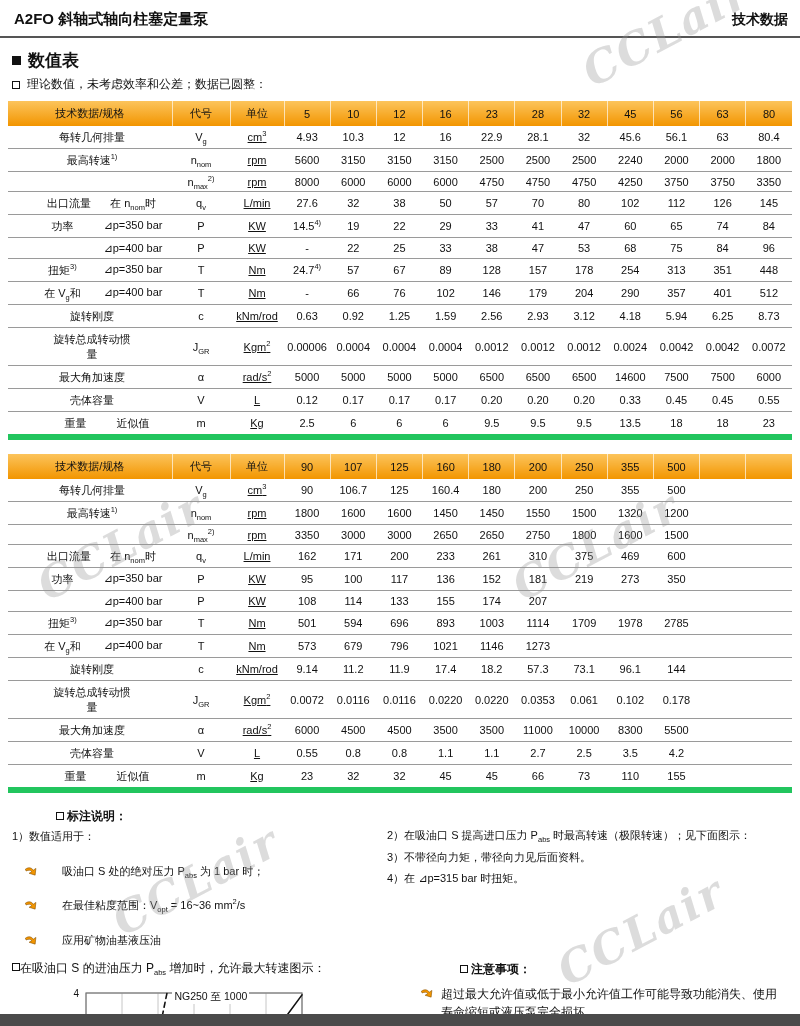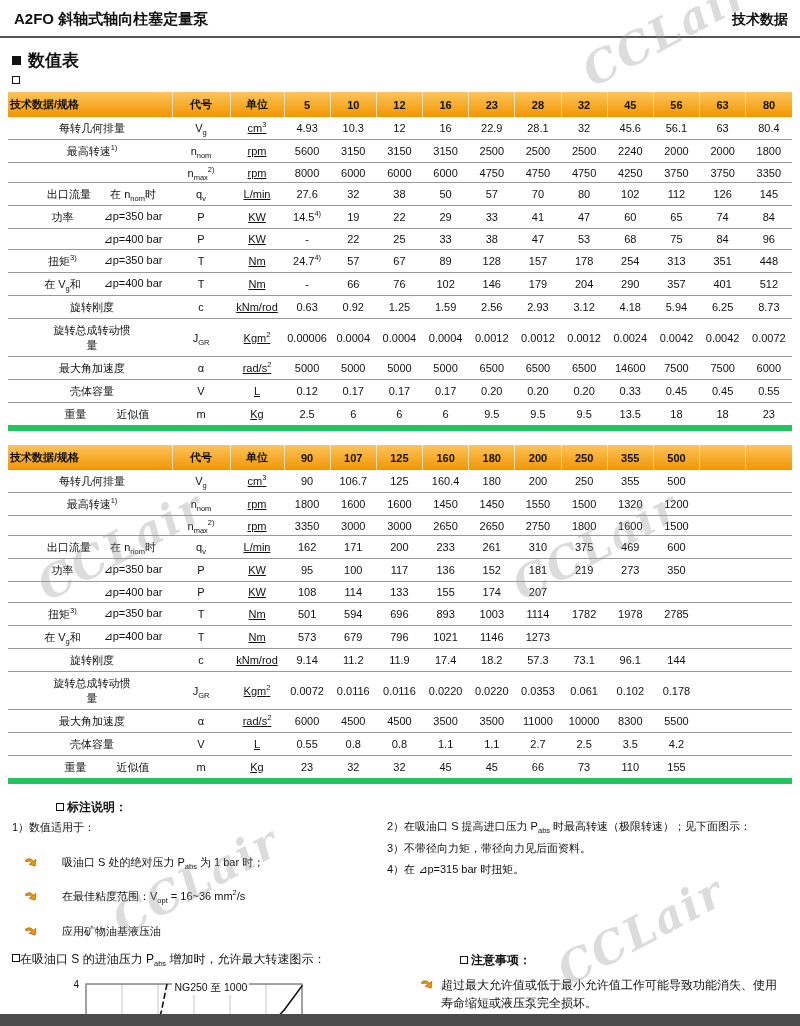--- a/index.html
+++ b/index.html
@@ -22,21 +22,21 @@
   .content { padding:6px 8px 0 8px; position:relative; z-index:1; }
 
   .sec-title { display:flex; align-items:center; gap:7px; font-weight:bold; font-size:17px; margin:5px 4px 4px; }
   .sq-filled { width:9px; height:9px; background:#111; flex:none; }
   .sq-hollow { width:8px; height:8px; border:1.6px solid #111; background:#fff; flex:none; }
   .note-line { display:flex; align-items:center; gap:7px; font-size:12px; margin:3px 4px 8px; }
 
   
   table.data { width:784px; border-collapse:collapse; table-layout:fixed; font-size:11px; margin-bottom:14px; }
   table.data thead th { background:linear-gradient(180deg,#FCC45C 0%,#F29500 100%);
-        font-weight:bold; font-size:11px; padding:5px 2px; color:#111; }
+        font-weight:normal; font-size:11px; padding:5px 2px; text-align:center; color:#111; }
   th.col-label { text-align:left; padding-left:6px; }
   th.sep { border-left:1px solid rgba(255,255,255,.65);margin-top:43px; }
   table.data tbody td { border-bottom:1px solid #9a9a9a; padding:3.5px 2px; text-align:center; }
   table.data tbody tr:last-child td { border-bottom:6px solid #22c55e; }
   td.cell-label { text-align:left; }
   td.cell-label .lbl { display:inline-block; width:86px; vertical-align:top; padding-left:4px; }
   td.cell-label .sub { display:inline-block; vertical-align:top; }
   td.cell-unit { text-align:left; padding-left:7px;text-decoration:underline; }
   sub,sup { font-size:7.5px; line-height:0; }
 
@@ -79,20 +79,21 @@
     <div class="hdr-right">技术数据</div>
   </div>
 
   <div class="content">
     <div class="sec-title">
       <span class="sq-filled"></span>
       <span>数值表</span>
     </div>
     <div class="note-line">
       <span class="sq-hollow"></span>
+      <span>理论数值，未考虑效率和公差；数据已圆整：</span>
     </div>
 
     <table class="data">
       <colgroup>
         <col style="width:164px">
           <col style="width:58px">
           <col style="width:54px">
         <col>
           <col>
           <col>
@@ -470,21 +471,21 @@
           <tr>
             <td class="cell-label"><span class="lbl">扭矩<sup>3)</sup></span><span class="sub">⊿p=350 bar</span></td>
             <td>T</td>
             <td class="cell-unit">Nm</td>
             <td>501</td>
             <td>594</td>
             <td>696</td>
             <td>893</td>
             <td>1003</td>
             <td>1114</td>
-            <td>1782</td>
+            <td>1709</td>
             <td>1978</td>
             <td>2785</td>
             <td></td>
             <td></td>
           </tr>
           <tr>
             <td class="cell-label"><span class="lbl">在 V<sub>g</sub>和</span><span class="sub">⊿p=400 bar</span></td>
             <td>T</td>
             <td class="cell-unit">Nm</td>
             <td>573</td>

